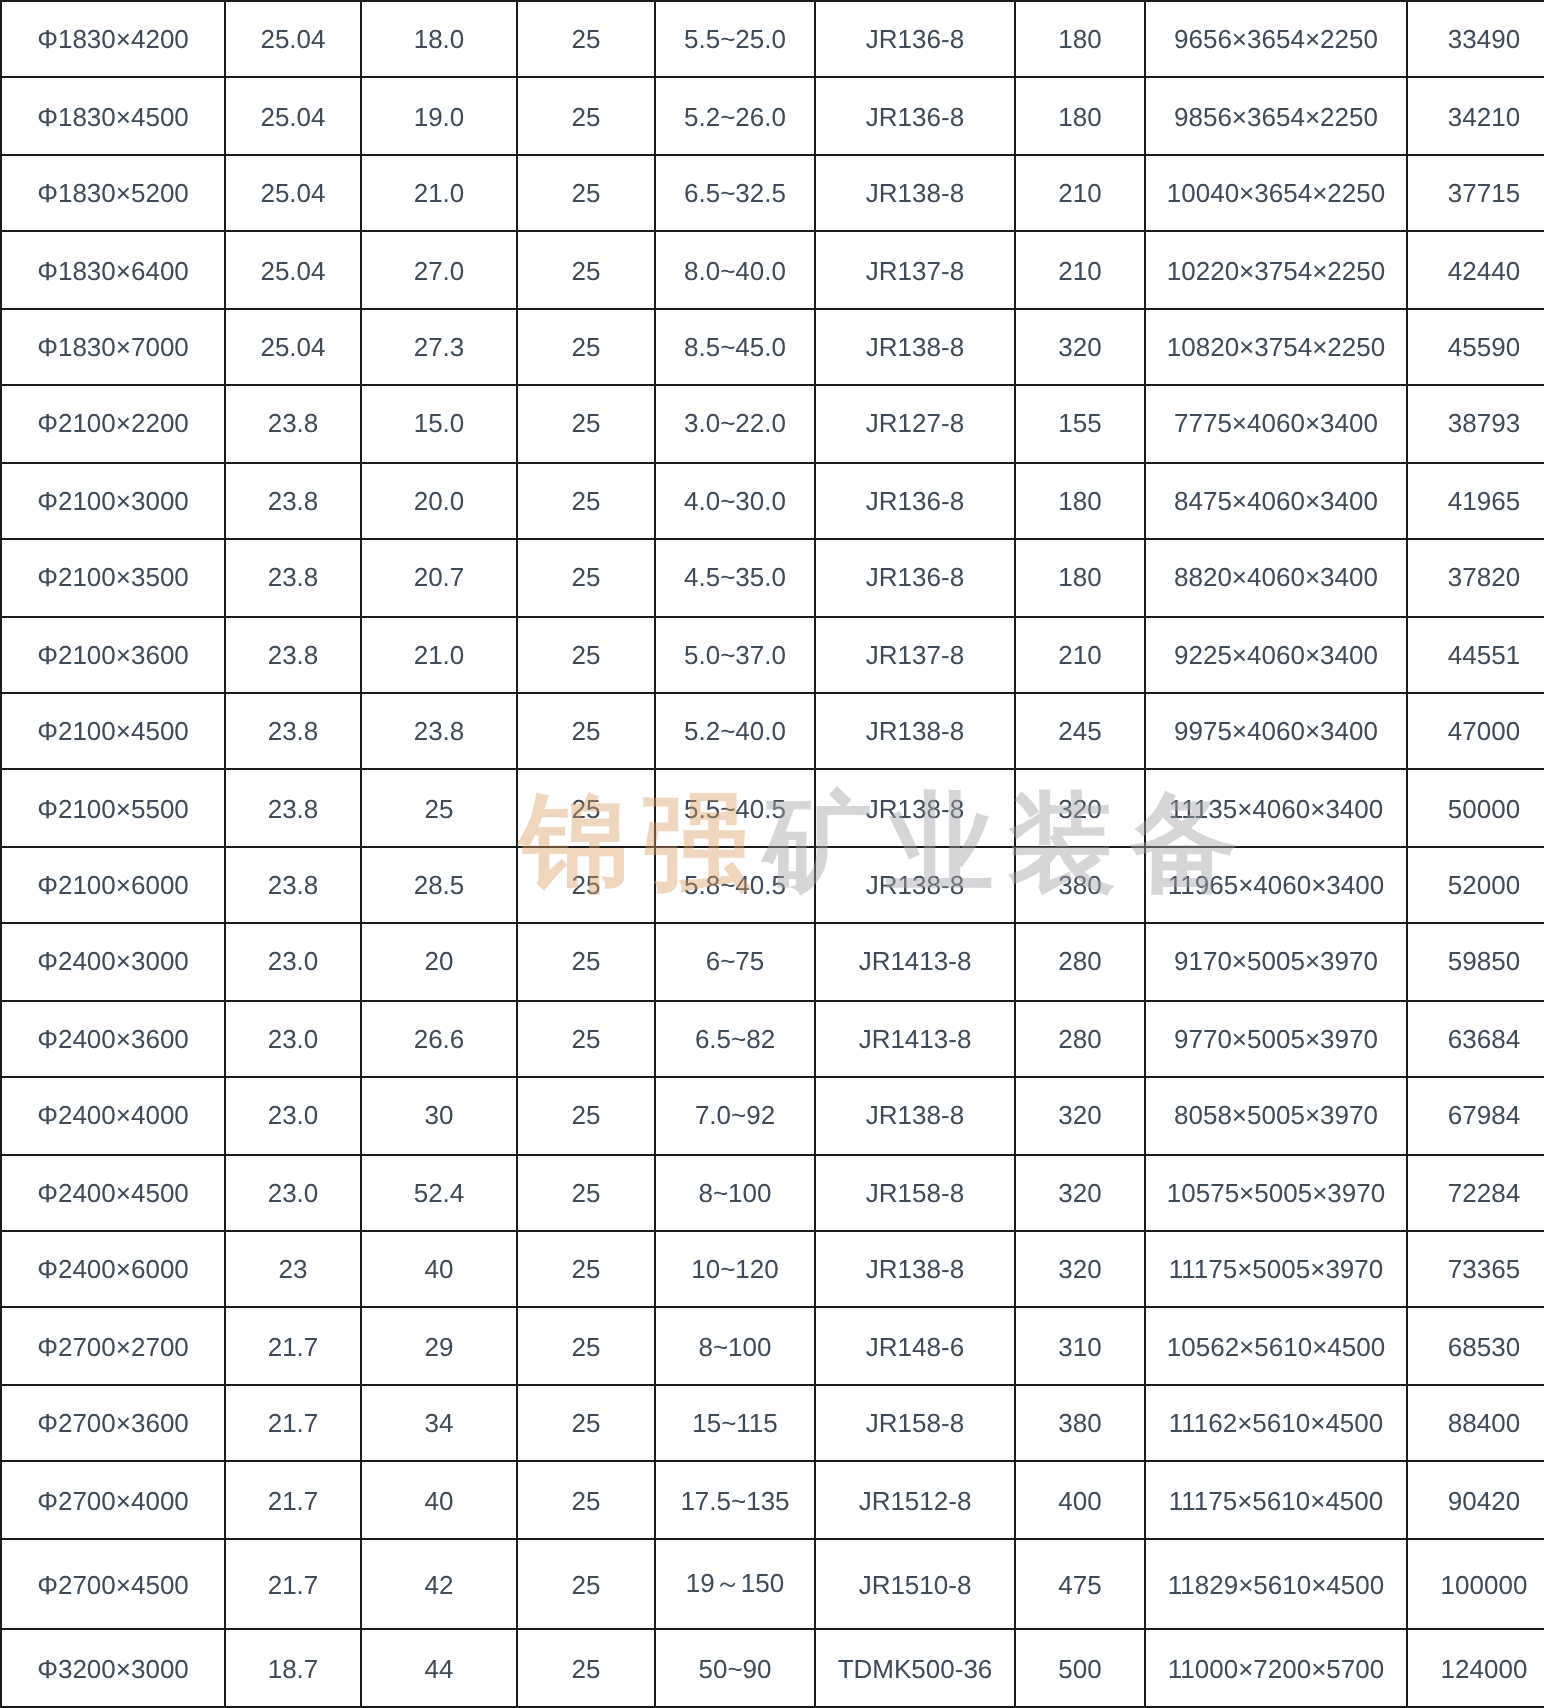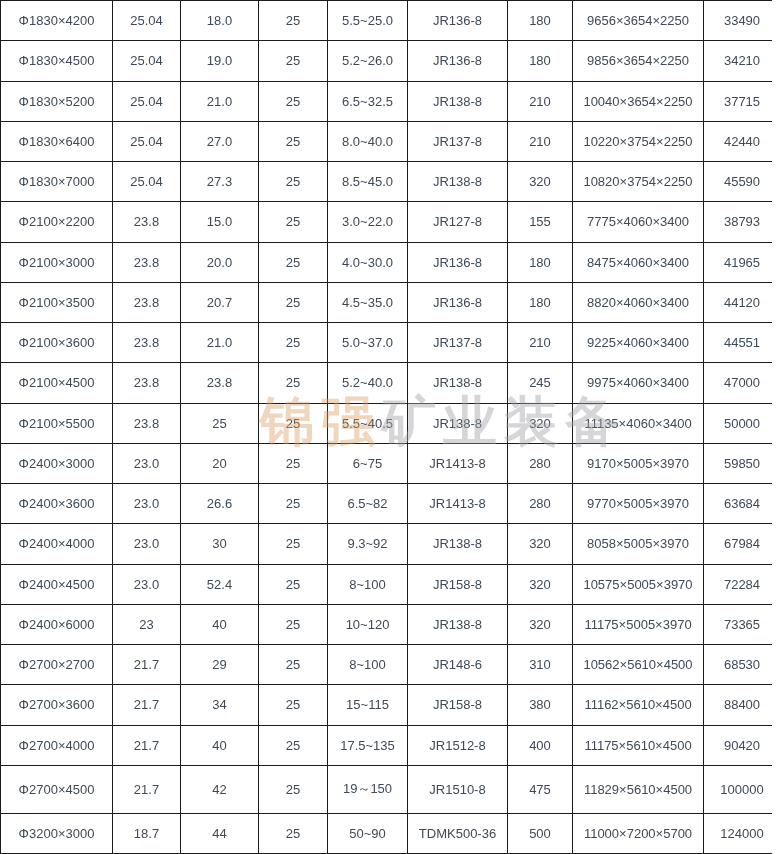--- a/index.html
+++ b/index.html
@@ -145,21 +145,21 @@
         </tr>
         <tr>
           <td>Φ2100×3500</td>
           <td>23.8</td>
           <td>20.7</td>
           <td>25</td>
           <td>4.5~35.0</td>
           <td>JR136-8</td>
           <td>180</td>
           <td>8820×4060×3400</td>
-          <td>44120</td>
+          <td>37820</td>
         </tr>
         <tr>
           <td>Φ2100×3600</td>
           <td>23.8</td>
           <td>21.0</td>
           <td>25</td>
           <td>5.0~37.0</td>
           <td>JR137-8</td>
           <td>210</td>
           <td>9225×4060×3400</td>
@@ -181,20 +181,31 @@
           <td>23.8</td>
           <td>25</td>
           <td>25</td>
           <td>5.5~40.5</td>
           <td>JR138-8</td>
           <td>320</td>
           <td>11135×4060×3400</td>
           <td>50000</td>
         </tr>
         <tr>
+          <td>Φ2100×6000</td>
+          <td>23.8</td>
+          <td>28.5</td>
+          <td>25</td>
+          <td>5.8~40.5</td>
+          <td>JR138-8</td>
+          <td>380</td>
+          <td>11965×4060×3400</td>
+          <td>52000</td>
+        </tr>
+        <tr>
           <td>Φ2400×3000</td>
           <td>23.0</td>
           <td>20</td>
           <td>25</td>
           <td>6~75</td>
           <td>JR1413-8</td>
           <td>280</td>
           <td>9170×5005×3970</td>
           <td>59850</td>
         </tr>
@@ -207,21 +218,21 @@
           <td>JR1413-8</td>
           <td>280</td>
           <td>9770×5005×3970</td>
           <td>63684</td>
         </tr>
         <tr>
           <td>Φ2400×4000</td>
           <td>23.0</td>
           <td>30</td>
           <td>25</td>
-          <td>9.3~92</td>
+          <td>7.0~92</td>
           <td>JR138-8</td>
           <td>320</td>
           <td>8058×5005×3970</td>
           <td>67984</td>
         </tr>
         <tr>
           <td>Φ2400×4500</td>
           <td>23.0</td>
           <td>52.4</td>
           <td>25</td>

